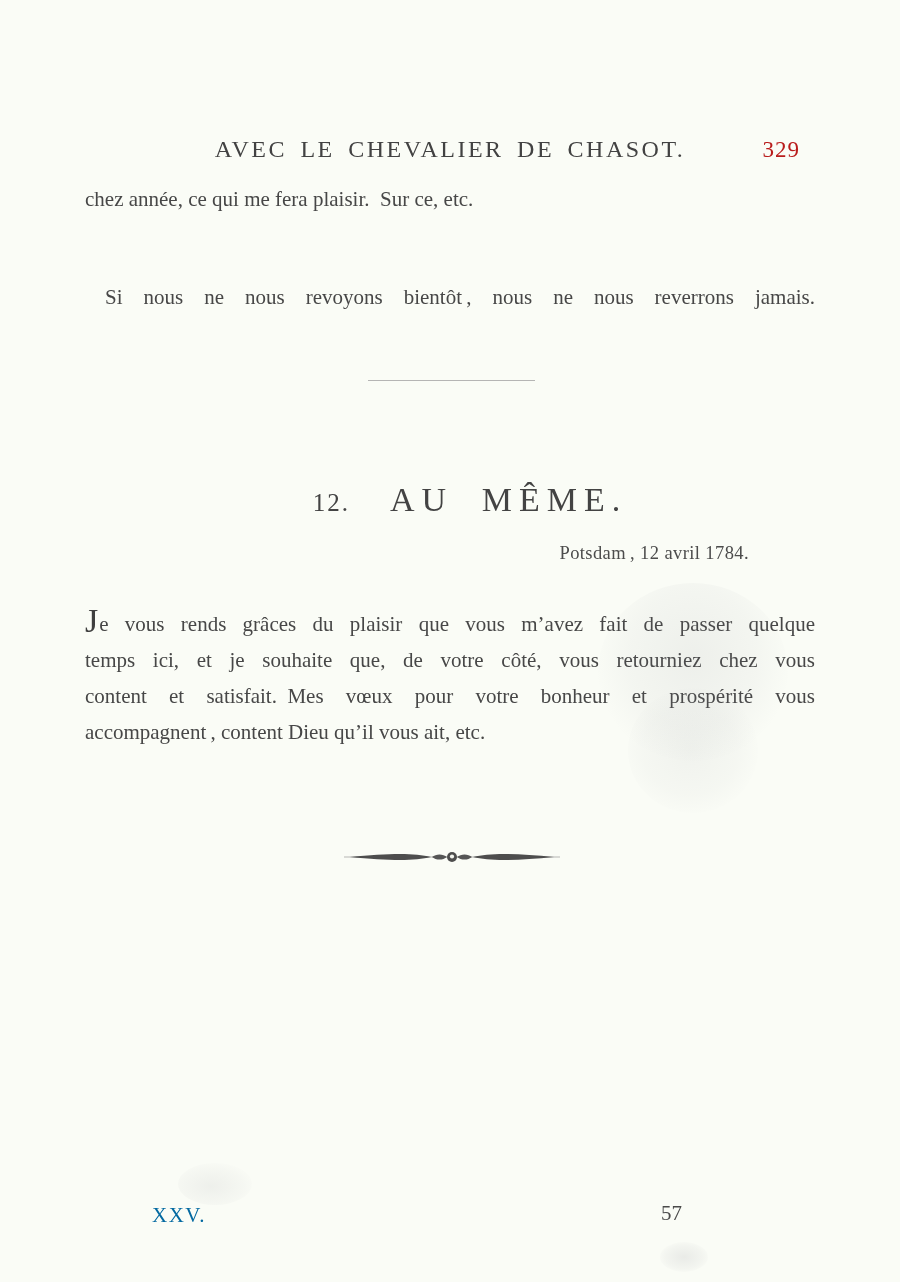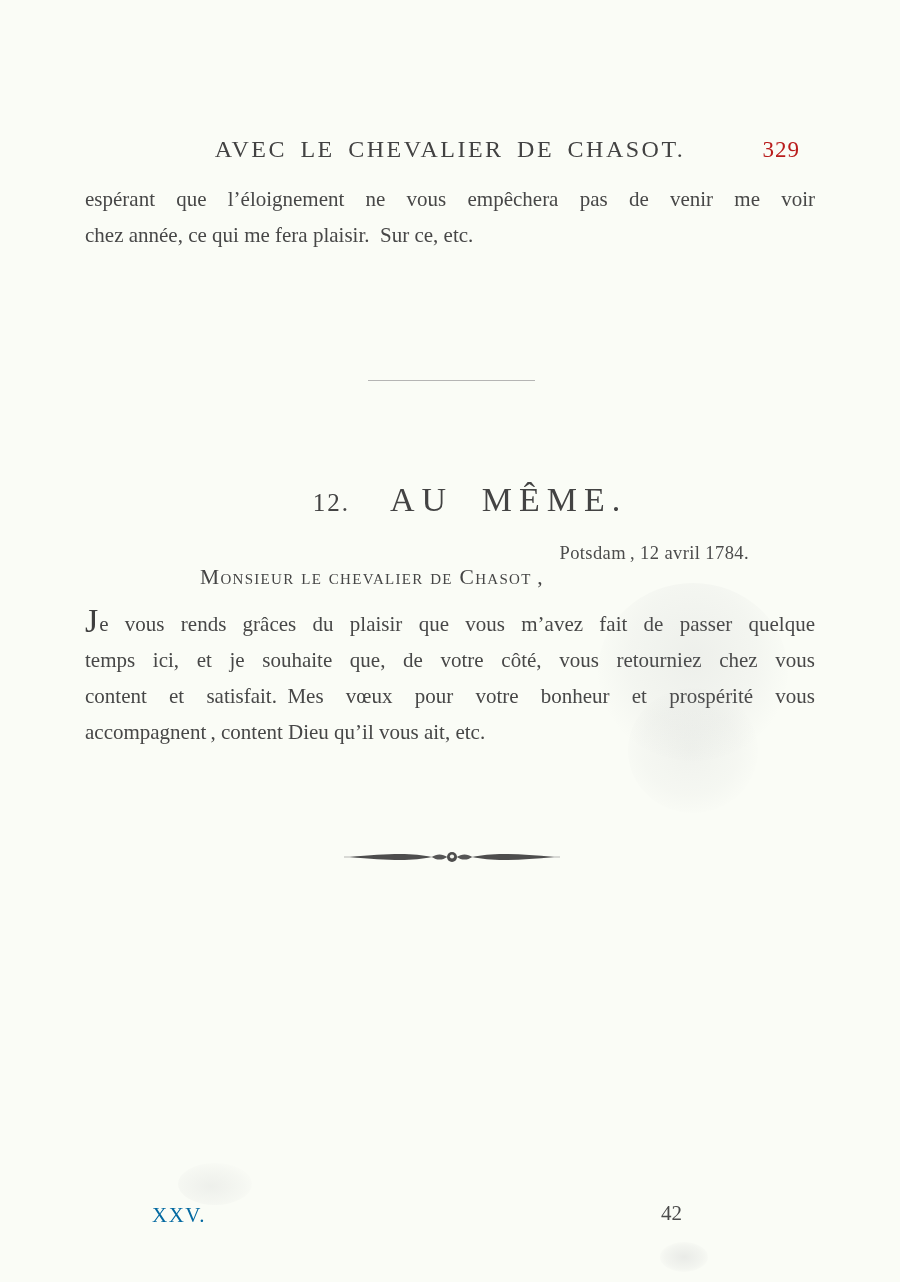--- a/index.html
+++ b/index.html
@@ -114,34 +114,35 @@
 </style>
 </head>
 <body>
 
 <div class="page">
 
   <div class="running-header">AVEC LE CHEVALIER DE CHASOT.</div>
   <div class="page-number">329</div>
 
   <div class="para p1 just-not-last">
-      <div class="tline">espérant que l’éloignement ne vous empêchera pas de venir me voir</div>
       <div class="tline">chez année, ce qui me fera plaisir. Sur ce, etc.</div>
     </div>
 
+  <div class="para p2 just-all">
+      <div class="tline">Si nous ne nous revoyons bientôt , nous ne nous reverrons jamais.</div>
+    </div>
 
   <div class="thin-rule"></div>
 
   <div class="letter-heading">
     <span class="letter-number">12.</span><span class="letter-title">AU MÊME.</span>
   </div>
 
   <div class="dateline">Potsdam , 12 avril 1784.</div>
 
-  <div class="salutation">Monsieur le chevalier de Chasot ,</div>
 
   <div class="letter-body">
     <div class="tline firstline">
       <span class="dropcap">J</span><span>e vous rends grâces du plaisir que vous m’avez fait de passer quelque</span>
     </div>
     <div class="just-not-last">
         <div class="tline">temps ici, et je souhaite que, de votre côté, vous retourniez chez vous</div>
         <div class="tline">content et satisfait. Mes vœux pour votre bonheur et prospérité vous</div>
         <div class="tline">accompagnent , content Dieu qu’il vous ait, etc.</div>
       </div>
@@ -153,20 +154,20 @@
       <path d="M8 8 C 45 4.4, 72 3.6, 89 8 C 72 12.4, 45 11.6, 8 8 Z" fill="#4d4d4d"></path>
       <path d="M212 8 C 175 4.4, 148 3.6, 131 8 C 148 12.4, 175 11.6, 212 8 Z" fill="#4d4d4d"></path>
       <path d="M90 8 C 94 4.6, 101 4.6, 105 8 C 101 11.4, 94 11.4, 90 8 Z" fill="#555555"></path>
       <path d="M130 8 C 126 4.6, 119 4.6, 115 8 C 119 11.4, 126 11.4, 130 8 Z" fill="#555555"></path>
       <circle cx="110" cy="8" r="5" fill="#4d4d4d"></circle>
       <circle cx="110" cy="7.5" r="2.1" fill="#f3f5ee"></circle>
     </svg>
   </div>
 
   <div class="footer-signature">XXV.</div>
-  <div class="footer-sheet">42</div>
+  <div class="footer-sheet">57</div>
 
   <div class="stain stain-1"></div>
   <div class="stain stain-1b"></div>
   <div class="stain stain-2"></div>
   <div class="stain stain-3"></div>
 
 </div>
 
 </body></html>

